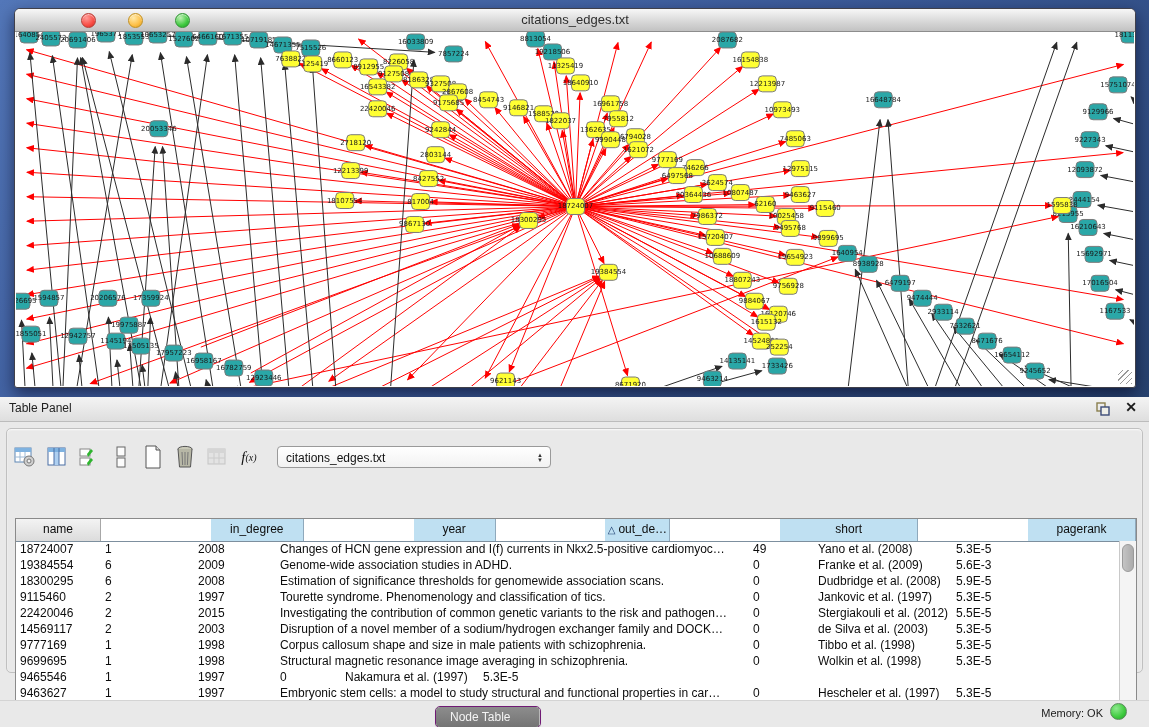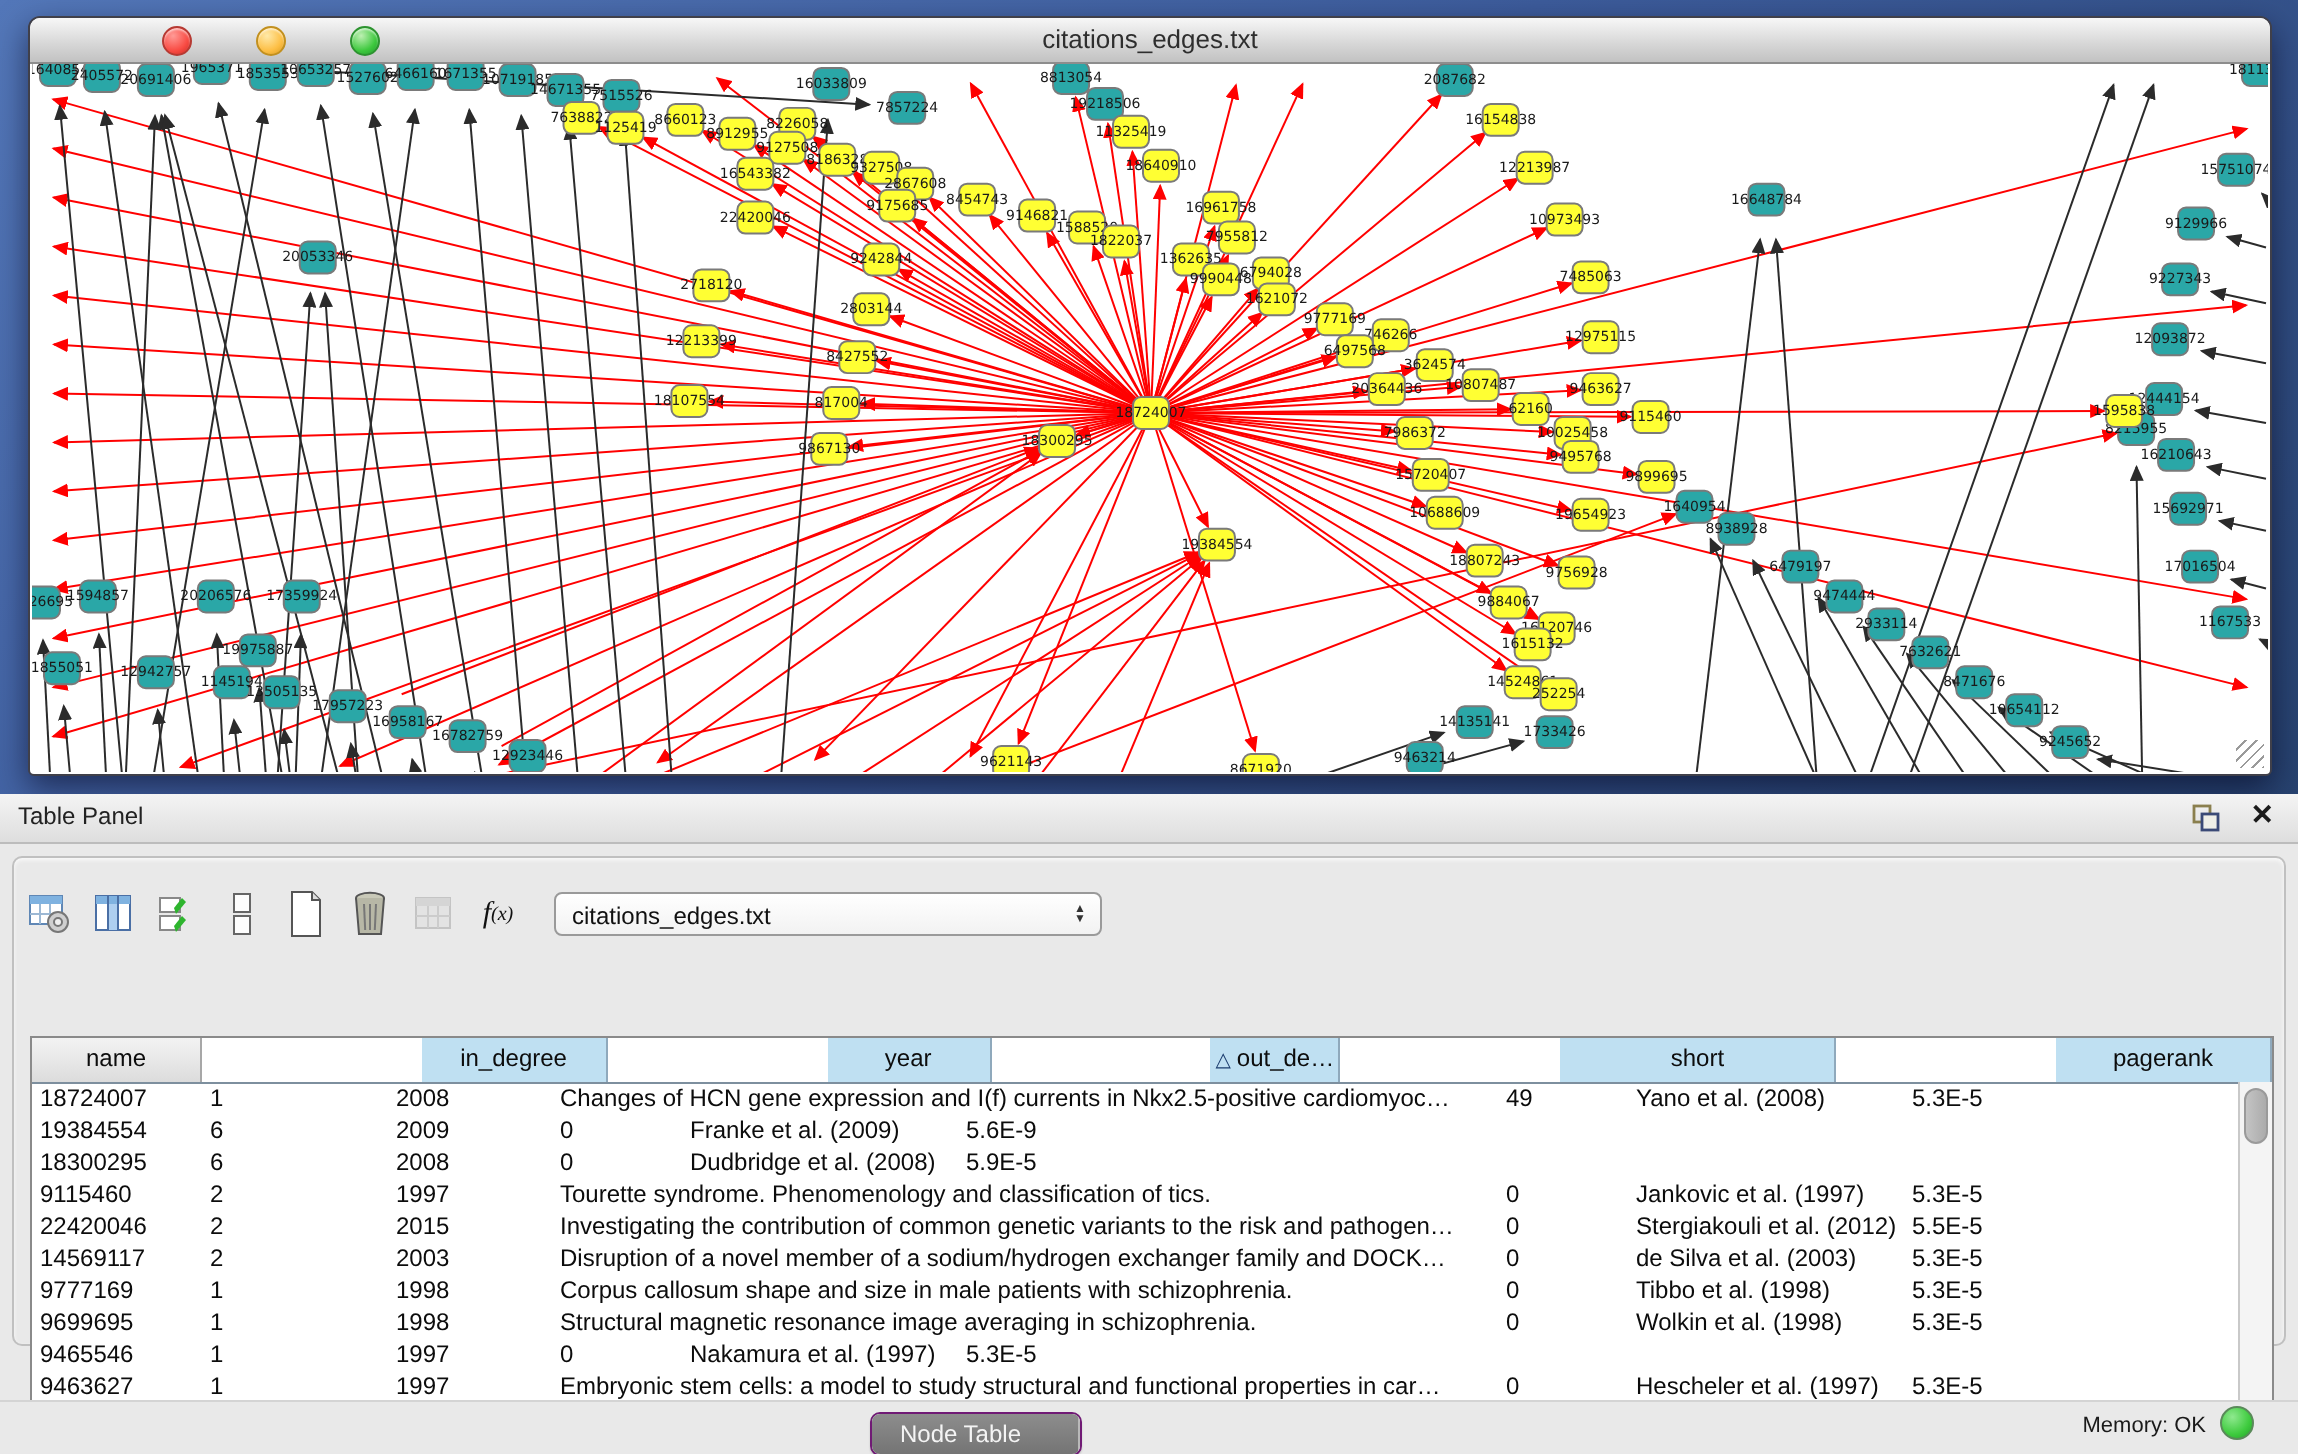--- a/index.html
+++ b/index.html
@@ -616,28 +616,30 @@
             <div class="td c2">2008</div>
             <div class="td c3">Changes of HCN gene expression and I(f) currents in Nkx2.5-positive cardiomyoc…</div>
             <div class="td c4">49</div>
             <div class="td c5">Yano et al. (2008)</div>
             <div class="td c6">5.3E-5</div>
           </div>
           <div class="tr">
             <div class="td c0">19384554</div>
             <div class="td c1">6</div>
             <div class="td c2">2009</div>
+            <div class="td c3">Genome-wide association studies in ADHD.</div>
             <div class="td c4">0</div>
             <div class="td c5">Franke et al. (2009)</div>
-            <div class="td c6">5.6E-9</div>
+            <div class="td c6">5.6E-3</div>
           </div>
           <div class="tr">
             <div class="td c0">18300295</div>
             <div class="td c1">6</div>
             <div class="td c2">2008</div>
+            <div class="td c3">Estimation of significance thresholds for genomewide association scans.</div>
             <div class="td c4">0</div>
             <div class="td c5">Dudbridge et al. (2008)</div>
             <div class="td c6">5.9E-5</div>
           </div>
           <div class="tr">
             <div class="td c0">9115460</div>
             <div class="td c1">2</div>
             <div class="td c2">1997</div>
             <div class="td c3">Tourette syndrome. Phenomenology and classification of tics.</div>
             <div class="td c4">0</div>

